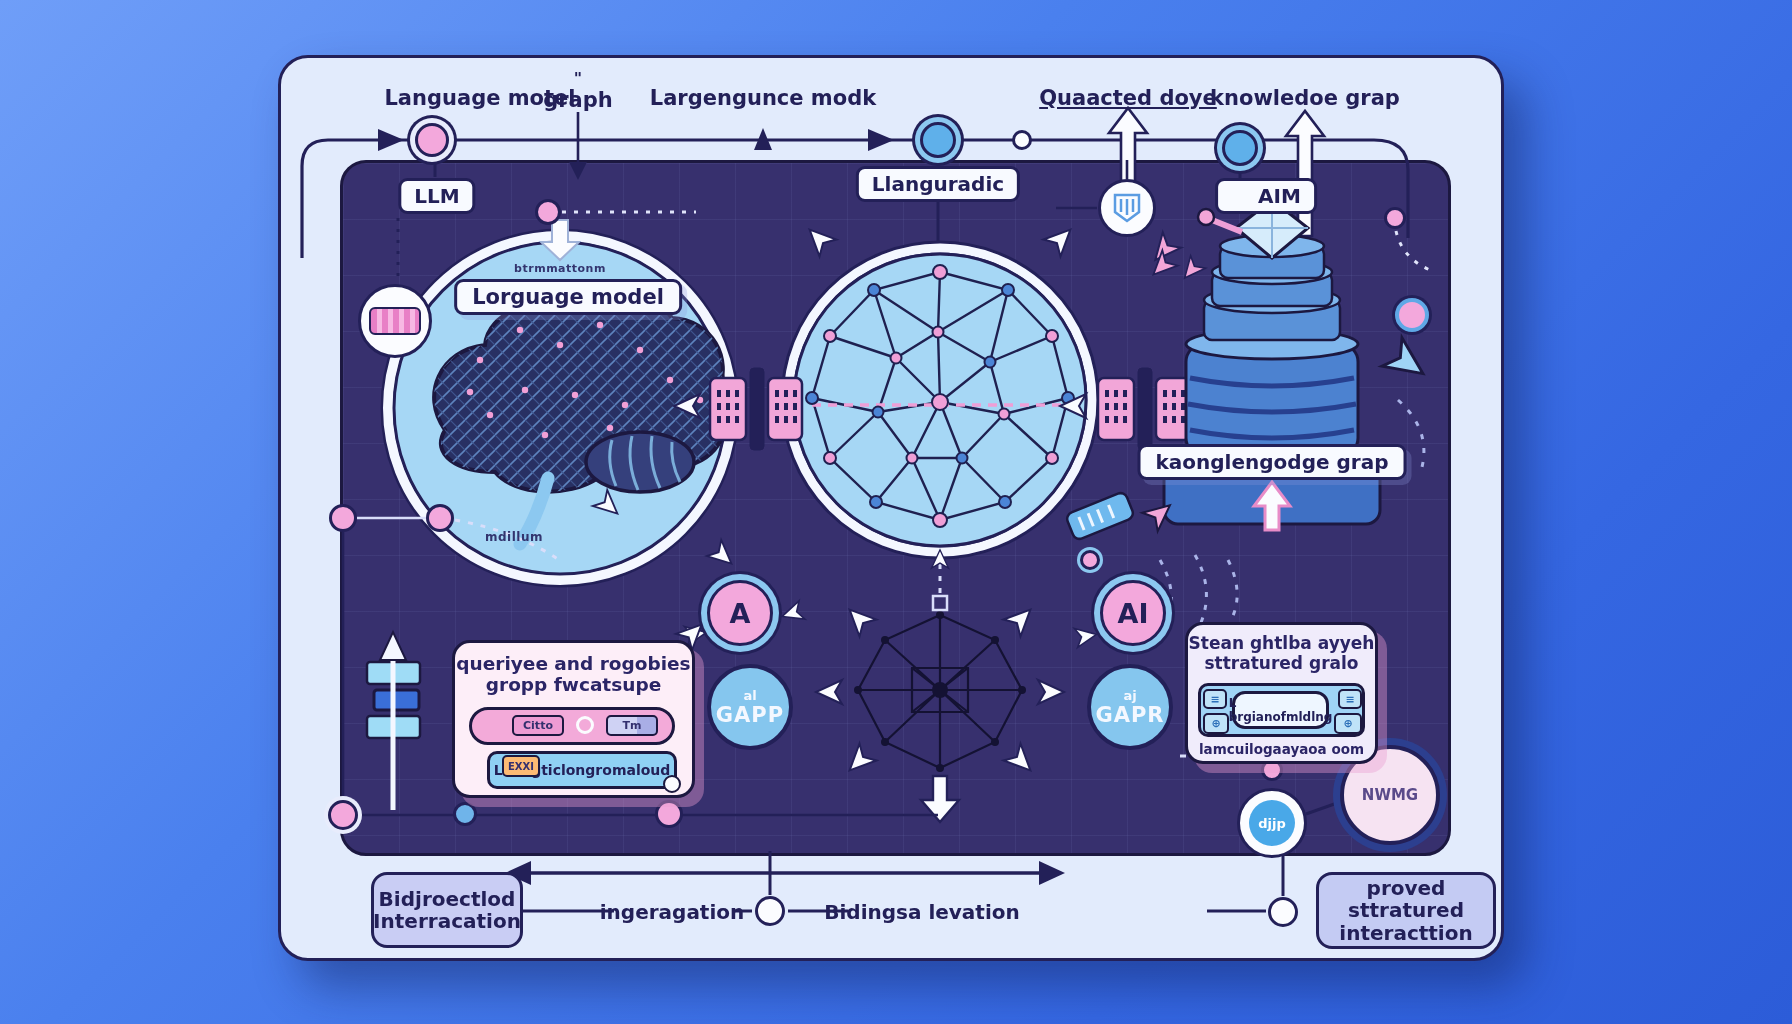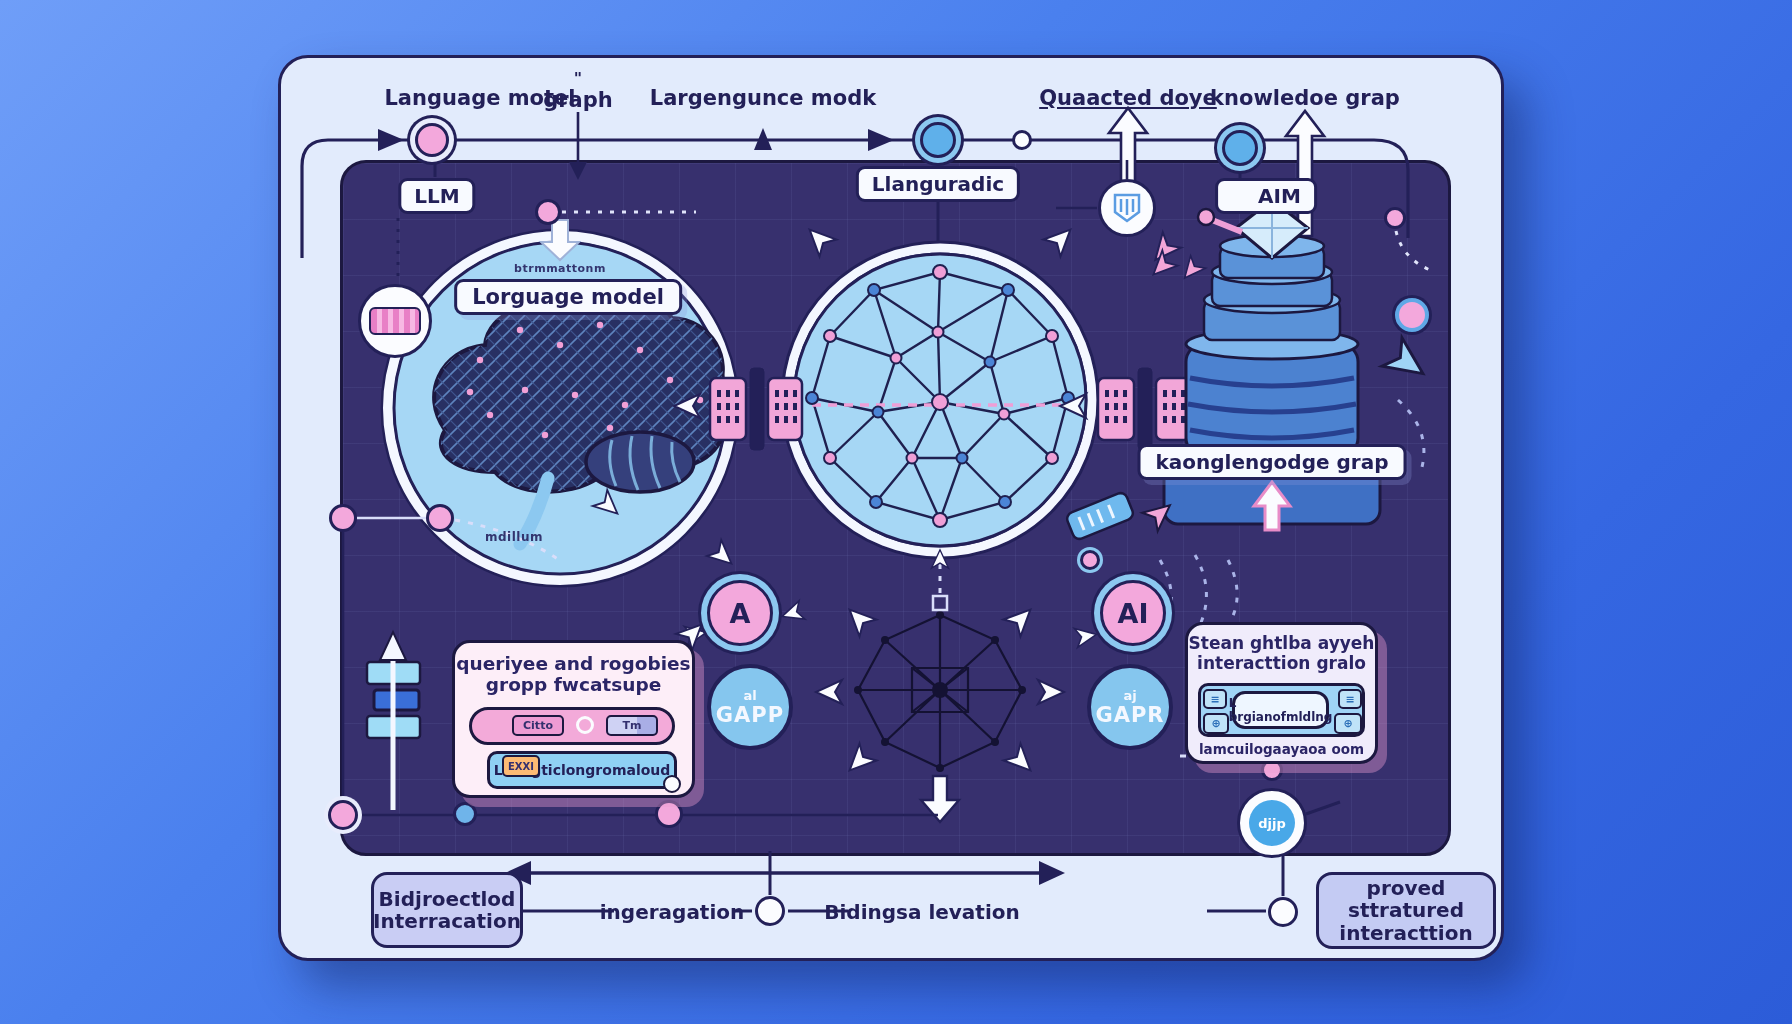--- a/index.html
+++ b/index.html
@@ -303,39 +303,40 @@
   </div>
   <div class="abs ctr circle pinkc" style="left:1133px;top:613px;width:66px;height:66px;">AI</div>
   <div class="abs ctr circle bluec" style="left:1130px;top:707px;width:86px;height:86px;">
     <div style="font-size:13px;">aj</div>
     <div style="font-size:21px;letter-spacing:1px;">GAPR</div>
   </div>
 
   <div class="abs ctr circle" style="left:1272px;top:823px;width:70px;height:70px;background:#fbfcff;border:3px solid #232058;">
     <div class="circle" style="width:46px;height:46px;background:#49a8e8;color:#fff;font-size:13px;font-weight:bold;">djjp</div>
   </div>
+  <div class="abs ctr circle" style="left:1390px;top:795px;width:100px;height:100px;background:#f6e3f2;border:4px solid #232058;box-shadow:0 0 0 7px #2c3f8f;color:#5a4a8a;font-size:15px;font-weight:bold;">NWMG</div>
 
   <div class="abs panelbox" style="left:452px;top:640px;width:237px;height:152px;">
     <div class="pboxtitle" style="margin-top:10px;">queriyee and rogobies</div>
     <div class="pboxtitle">gropp fwcatsupe</div>
     <div class="bar" style="left:14px;top:64px;width:206px;height:38px;background:#f3aad9;border-radius:19px;">
       <div class="chip" style="left:40px;top:5px;width:52px;height:21px;background:#ee9bd4;">Citto</div>
       <div class="abs" style="left:104px;top:6px;width:18px;height:18px;border:3px solid #fbfcff;border-radius:50%;box-sizing:border-box;"></div>
       <div class="chip" style="left:134px;top:5px;width:52px;height:21px;background:linear-gradient(90deg,#cfd2f4 60%,#a9aee6 60%);">Tm</div>
     </div>
     <div class="bar" style="left:32px;top:108px;width:190px;height:38px;background:#8fd0f4;border-radius:10px;display:flex;align-items:center;justify-content:center;font-size:14px;font-weight:bold;color:#232058;">
       <span>LLl ngticlongromaloud</span>
       <div class="abs" style="right:-7px;bottom:-7px;width:14px;height:14px;background:#fbfcff;border:2.5px solid #1c1840;border-radius:50%;"></div>
     </div>
     <div class="chip" style="left:6px;top:112px;width:38px;height:22px;background:#fdba74;font-size:10px;margin-left:41px;">EXXI</div>
   </div>
 
   <div class="abs panelbox" style="left:1185px;top:622px;width:187px;height:136px;background:#f0ecfb;">
     <div class="pboxtitle" style="margin-top:8px;font-size:17px;">Stean ghtlba ayyeh</div>
-    <div class="pboxtitle" style="font-size:17px;">interacttion gralo</div>
+    <div class="pboxtitle" style="font-size:17px;">sttratured gralo</div>
     <div class="bar" style="left:10px;top:58px;width:167px;height:54px;background:#9fd4f6;border-radius:10px;">
       <div class="chip" style="left:2px;top:3px;width:24px;height:20px;background:#bfe3f8;color:#2b6fb8;">≡</div>
       <div class="chip" style="left:2px;top:27px;width:26px;height:21px;background:#bfe3f8;color:#2b6fb8;">⊕</div>
       <div class="chip" style="left:137px;top:3px;width:24px;height:20px;background:#bfe3f8;color:#2b6fb8;">≡</div>
       <div class="chip" style="left:133px;top:27px;width:28px;height:21px;background:#bfe3f8;color:#2b6fb8;">⊕</div>
       <div class="bar" style="left:31px;top:5px;width:97px;height:38px;background:#eef6ff;border-radius:13px;display:flex;align-items:center;justify-content:center;font-size:12px;font-weight:bold;color:#232058;">L brgianofmldlng</div>
     </div>
     <div class="pboxtitle" style="position:absolute;left:0;right:0;top:116px;font-size:13.5px;">lamcuilogaayaoa oom</div>
   </div>
 

